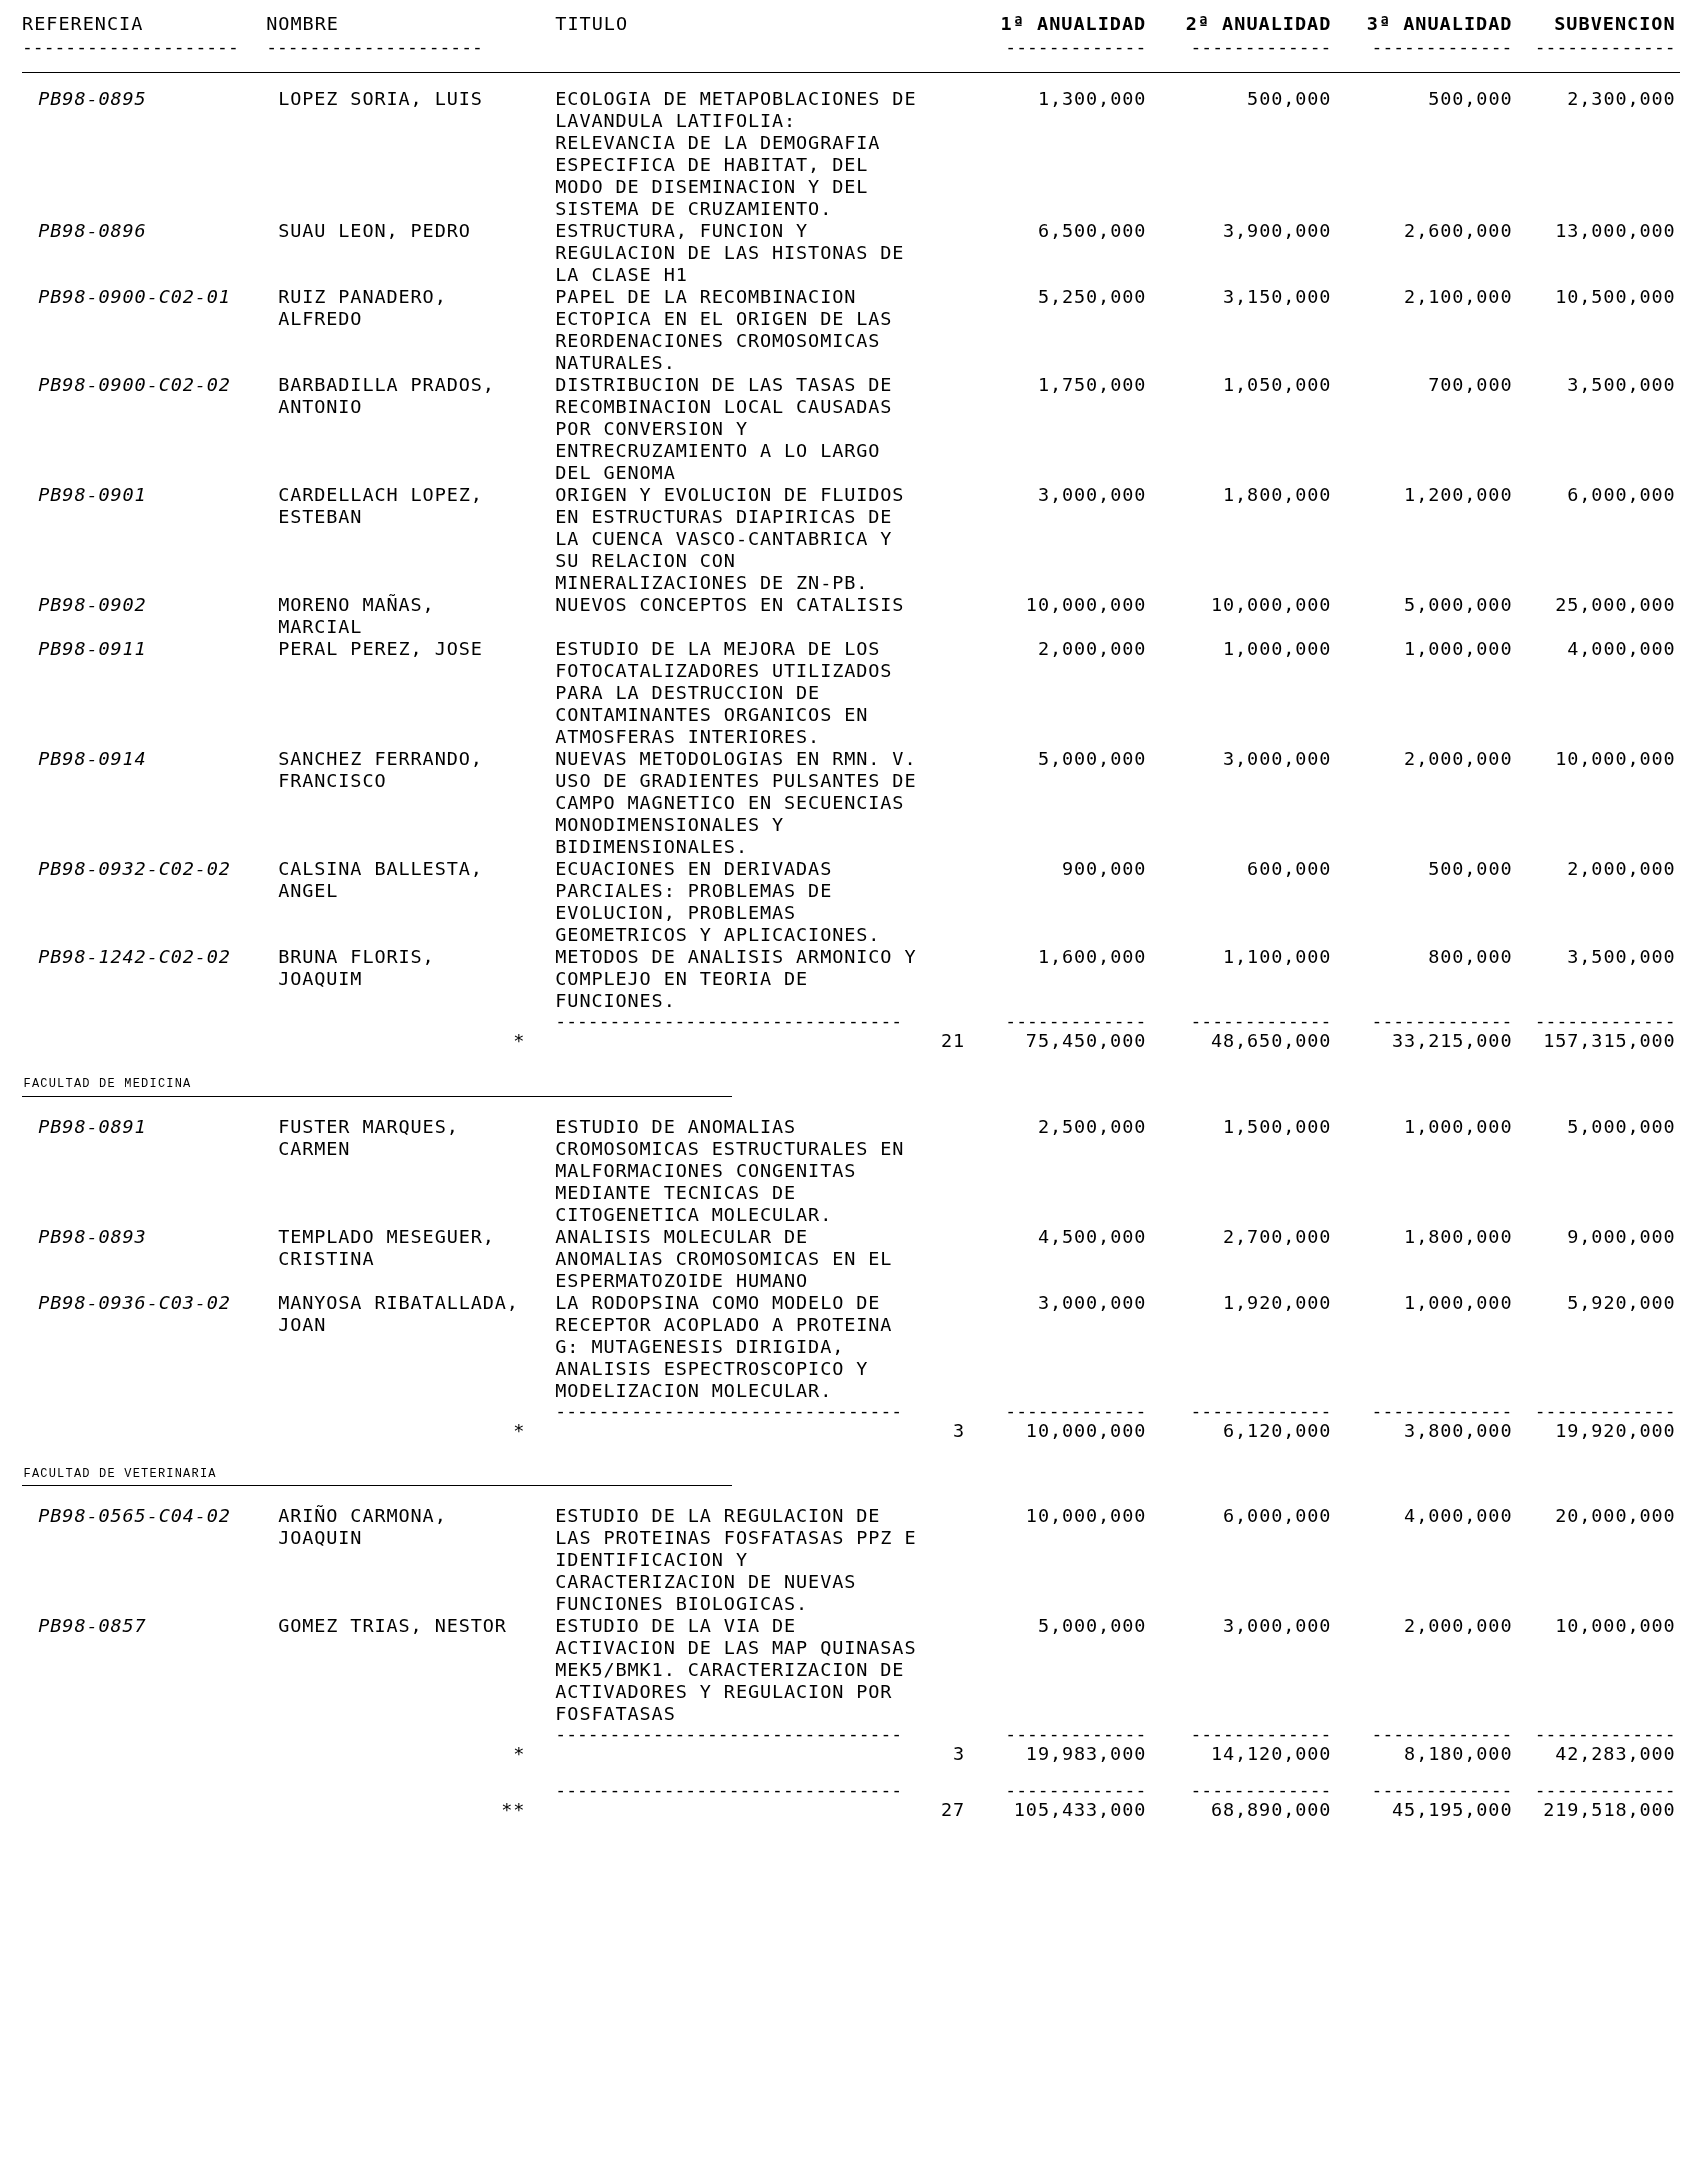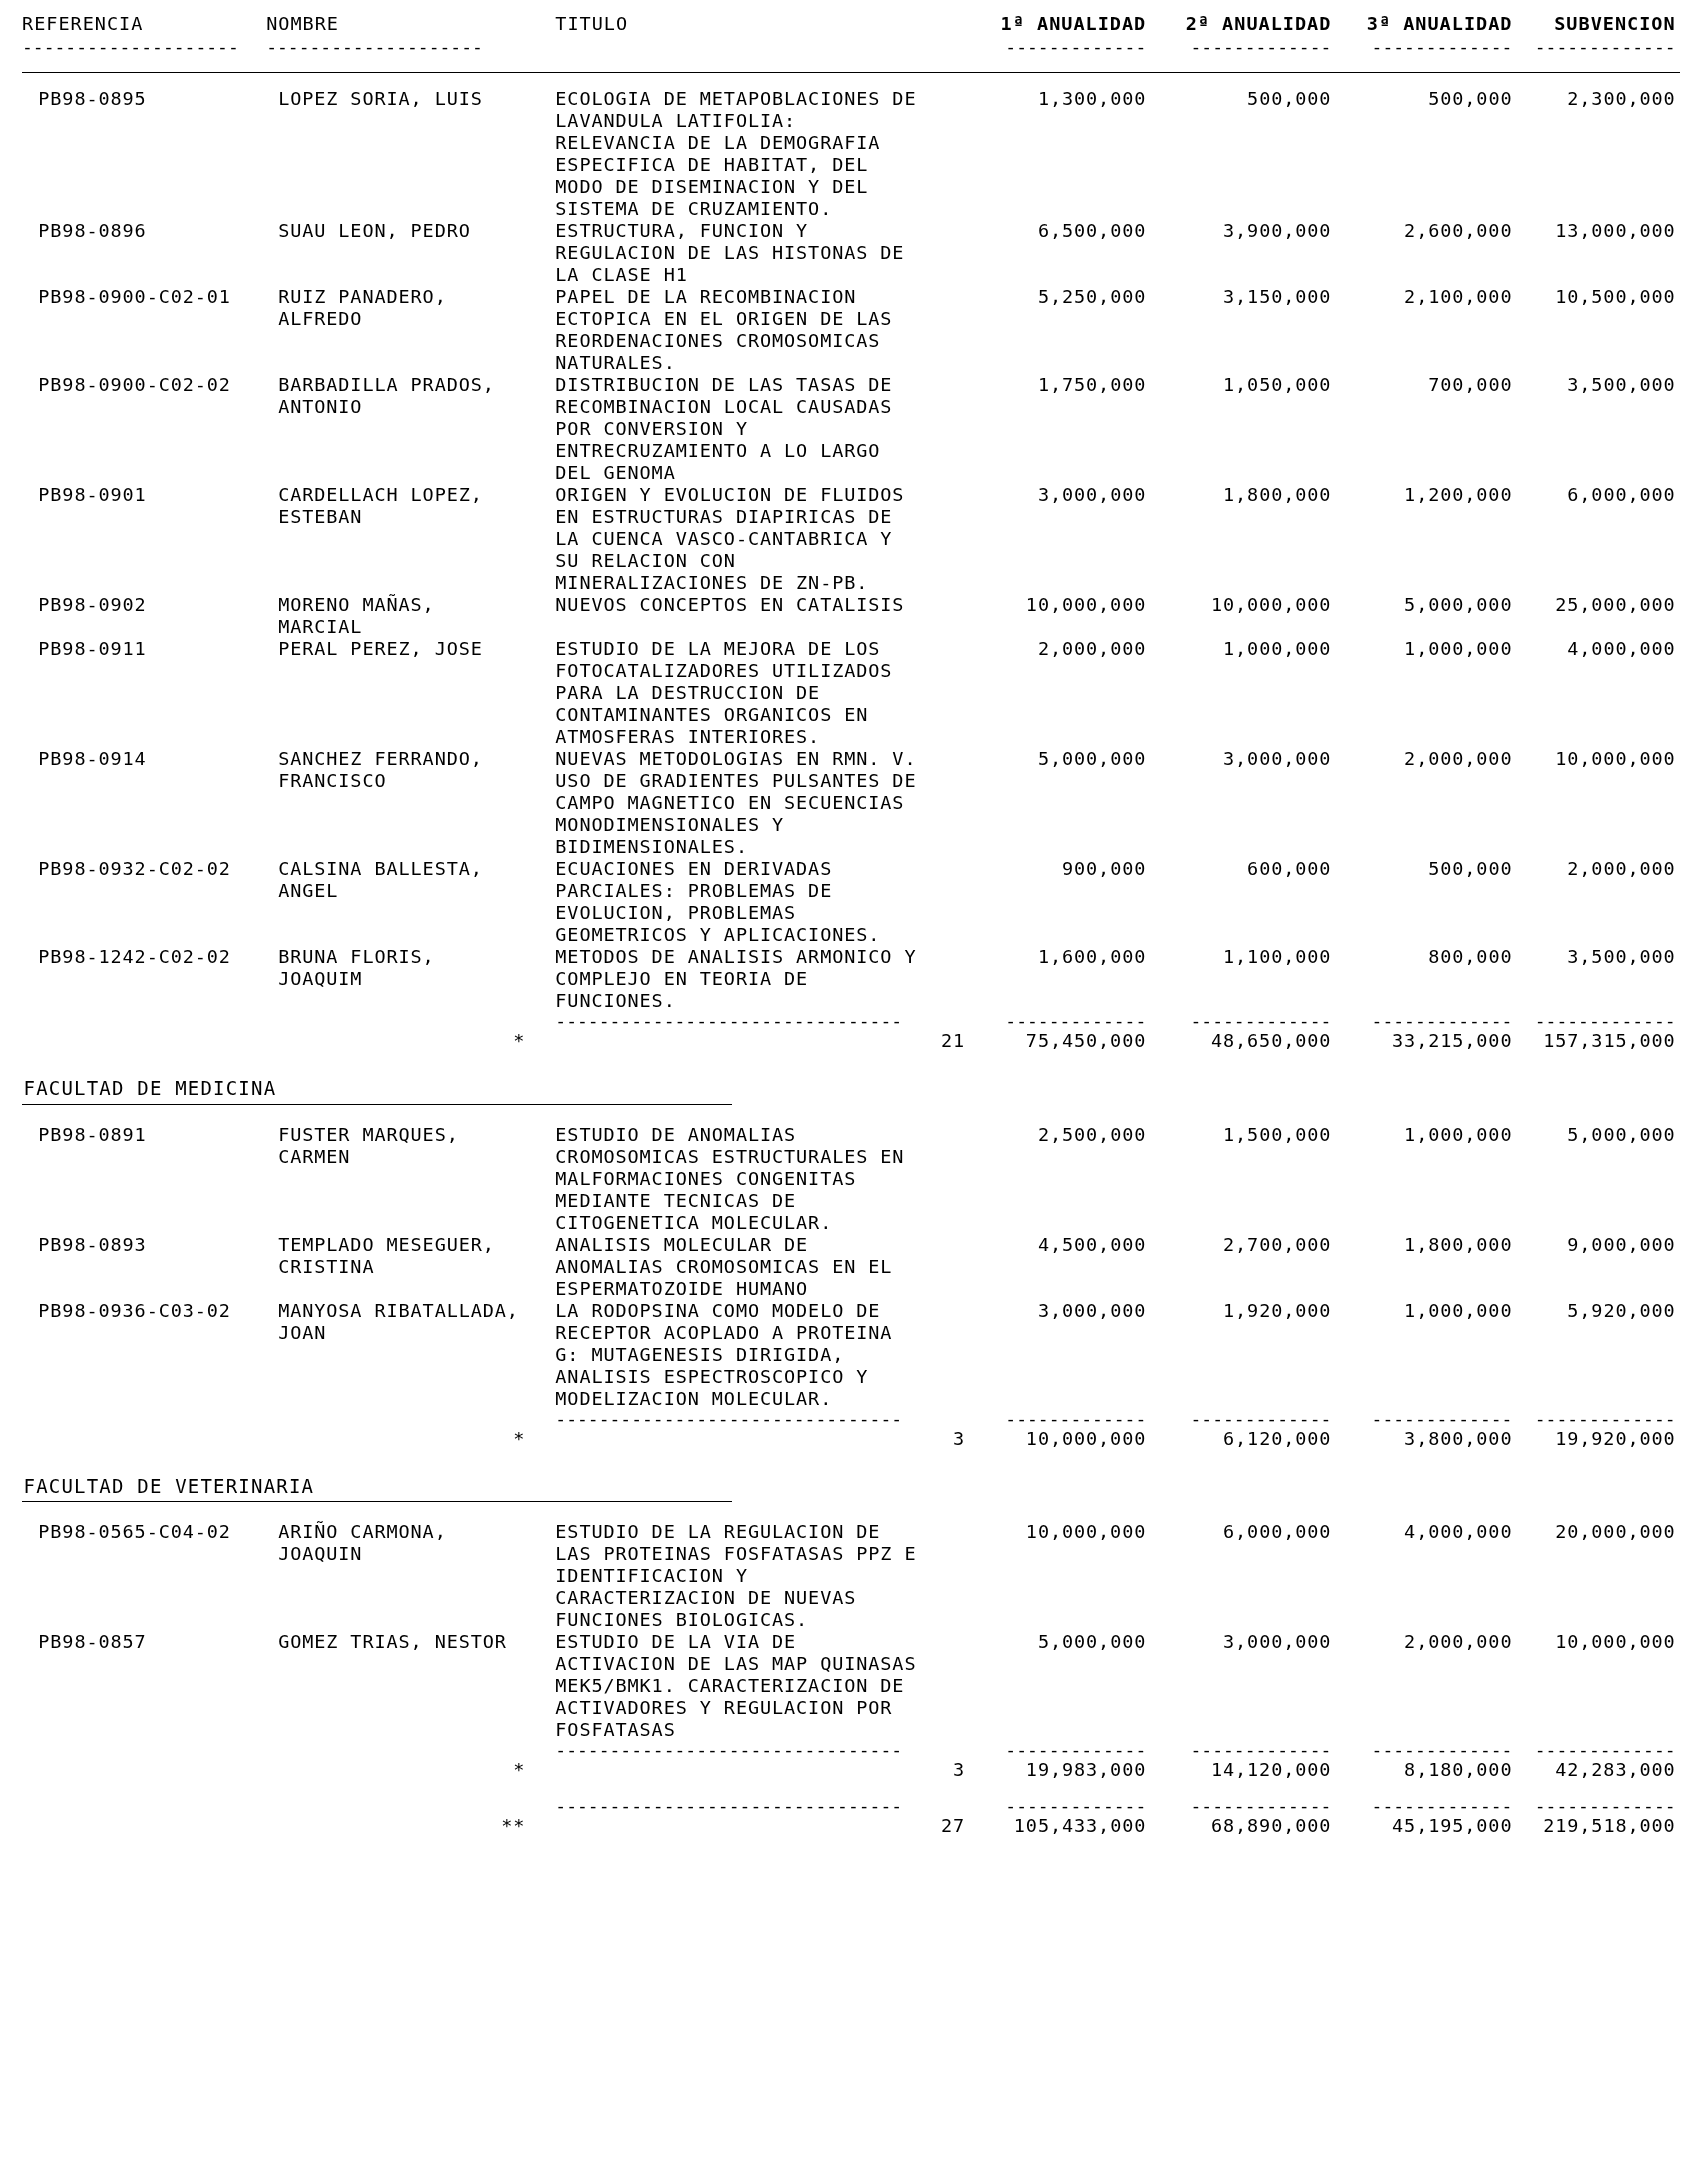--- a/index.html
+++ b/index.html
@@ -45,40 +45,41 @@
   }
   .hdr .num { text-align: right; font-weight: bold; }
   .rule td {
     font-size: 18px;
     line-height: 19px;
     letter-spacing: 0px;
     padding-bottom: 10.4px;
   }
   .rule .num { text-align: right; }
   .num { text-align: right; padding-right: 4.4px; }
-  .indent-ref { padding-left: 16.3px; }
+  .indent-ref { padding-left: 16.3px; font-style: italic; }
   .indent-name { padding-left: 12px; }
   .spacer-row td { height: 16.3px; font-size: 0.7px; line-height: 0.7px; }
 
   .dashes {
     font-size: 18px;
     line-height: 18px;
     letter-spacing: 0px;
   }
   .star {
     text-align: right;
     padding-right: 30px;
     font-size: 18.5px;
   }
   .total td { font-size: 18.5px; letter-spacing: 0.9px; }
 
   .section-title {
-    font-size: 19px;
+    font-size: 12px;
     letter-spacing: 1.2px;
     margin: 25px 0 4.4px 1.5px;
+    font-family: Liberation Mono, monospace;
   }
   .section-underline {
     width: 710px;
     height: 0;
     border-bottom: 1.5px solid #000;
     margin-bottom: 19px;
   }
   .top-rule {
     width: 1658px;
     border-bottom: 1.5px solid #000;

